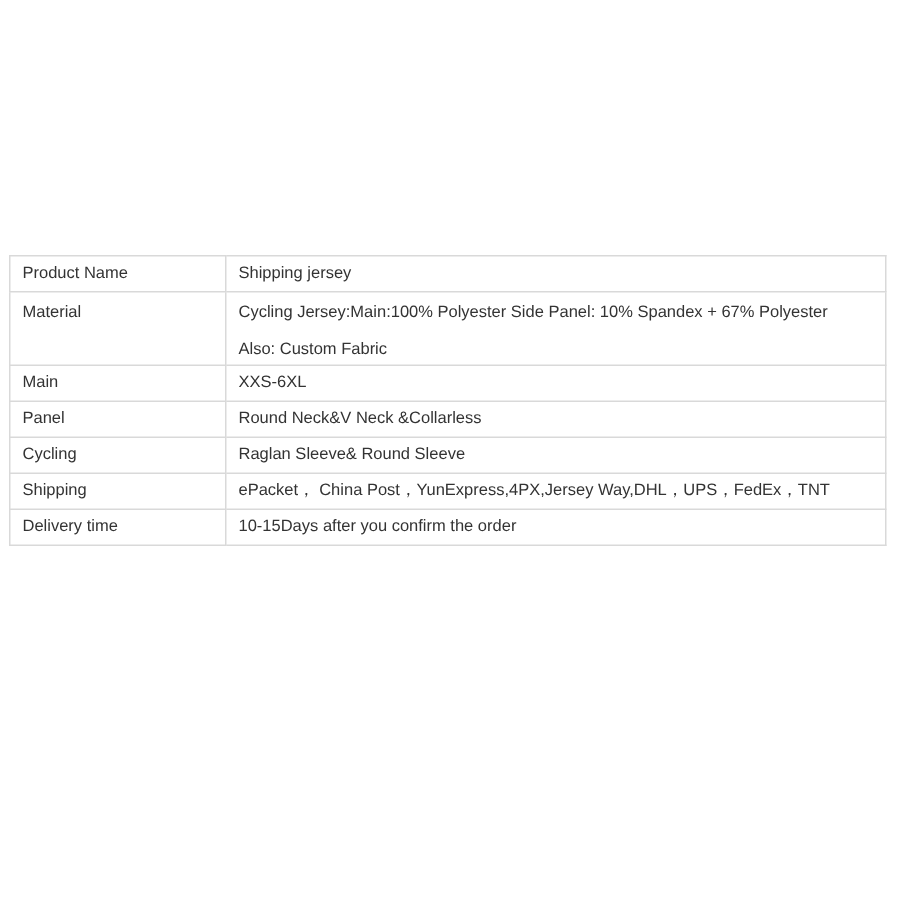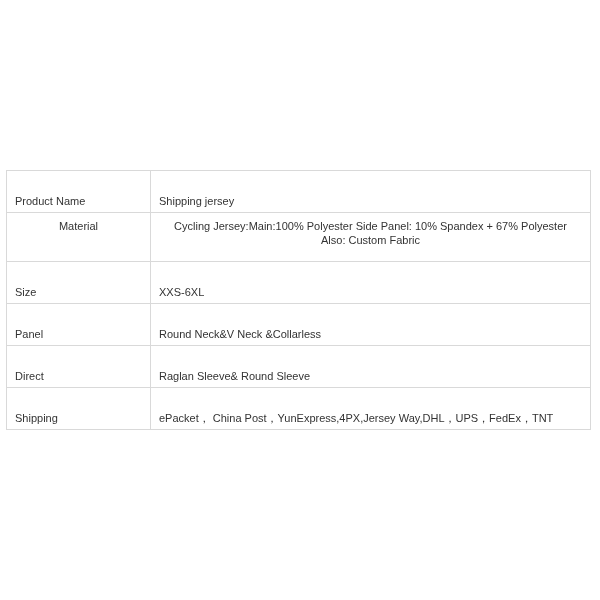--- a/index.html
+++ b/index.html
@@ -29,60 +29,64 @@
       padding: 0 8px;
       vertical-align: top;
       line-height: 14px;
       color: #333333;
     }
     .spec-table td.label {
       width: 144px;
     }
     .spec-table tr.row td {
       height: 24px;
-      padding-top: 23px;
+      padding-top: 4px;
       padding-bottom: 4px;
       box-sizing: border-box;
     }
     .spec-table tr.row-tall td {
       height: 49px;
       padding-top: 6px;
       box-sizing: border-box;
-      text-align: center;
     }
     .line2 {
       display: block;
+      margin-top: 11px;
     }
   </style>
 </head>
 <body>
 
 <table class="spec-table">
   <tbody>
     <tr class="row">
       <td class="label">Product Name</td>
       <td class="value">Shipping jersey</td>
     </tr>
     <tr class="row-tall">
       <td class="label">Material</td>
       <td class="value">
         <span>Cycling Jersey:Main:100% Polyester Side Panel: 10% Spandex + 67% Polyester</span>
         <span class="line2">Also: Custom Fabric</span>
       </td>
     </tr>
     <tr class="row">
-      <td class="label">Size</td>
+      <td class="label">Main</td>
       <td class="value">XXS-6XL</td>
     </tr>
     <tr class="row">
       <td class="label">Panel</td>
       <td class="value">Round Neck&amp;V Neck &amp;Collarless</td>
     </tr>
     <tr class="row">
-      <td class="label">Direct</td>
+      <td class="label">Cycling</td>
       <td class="value">Raglan Sleeve&amp; Round Sleeve</td>
     </tr>
     <tr class="row">
       <td class="label">Shipping</td>
       <td class="value">ePacket， China Post，YunExpress,4PX,Jersey Way,DHL，UPS，FedEx，TNT</td>
     </tr>
+    <tr class="row">
+      <td class="label">Delivery time</td>
+      <td class="value">10-15Days after you confirm the order</td>
+    </tr>
   </tbody>
 </table>
 
 </body></html>

